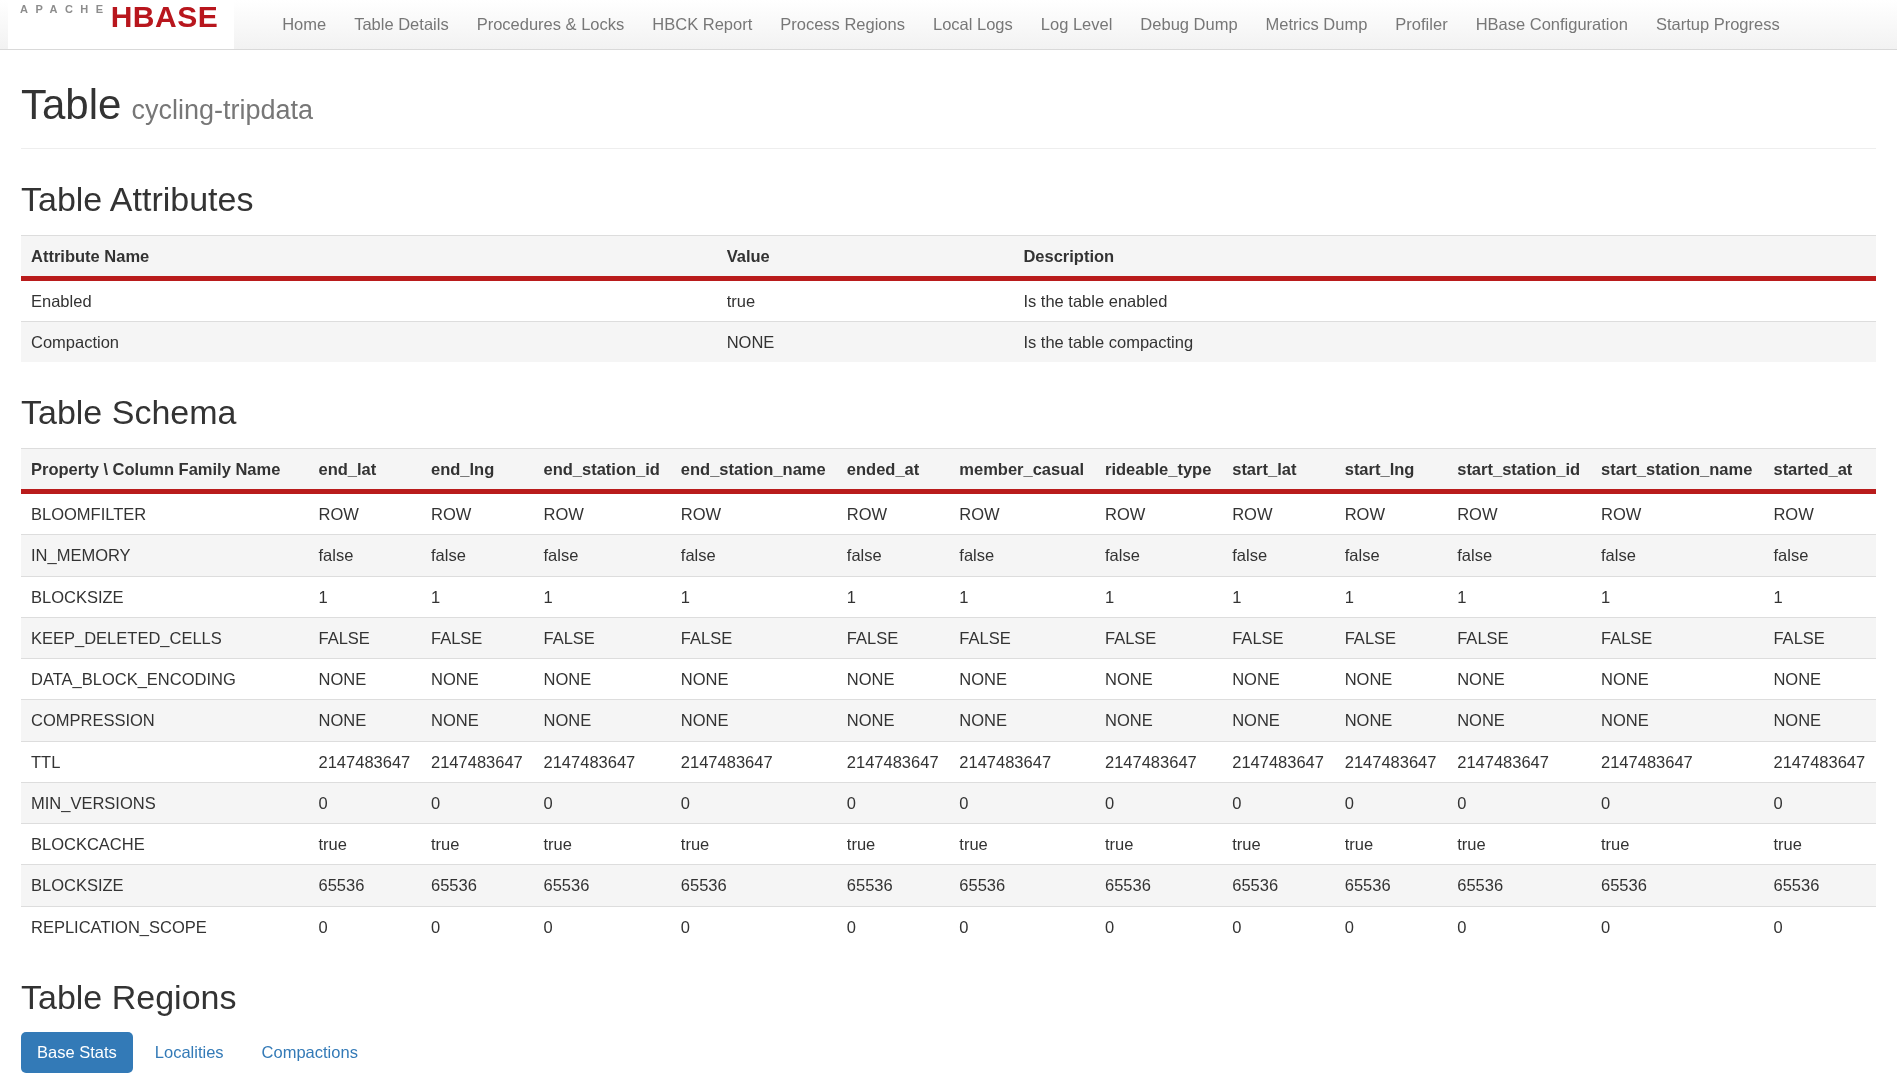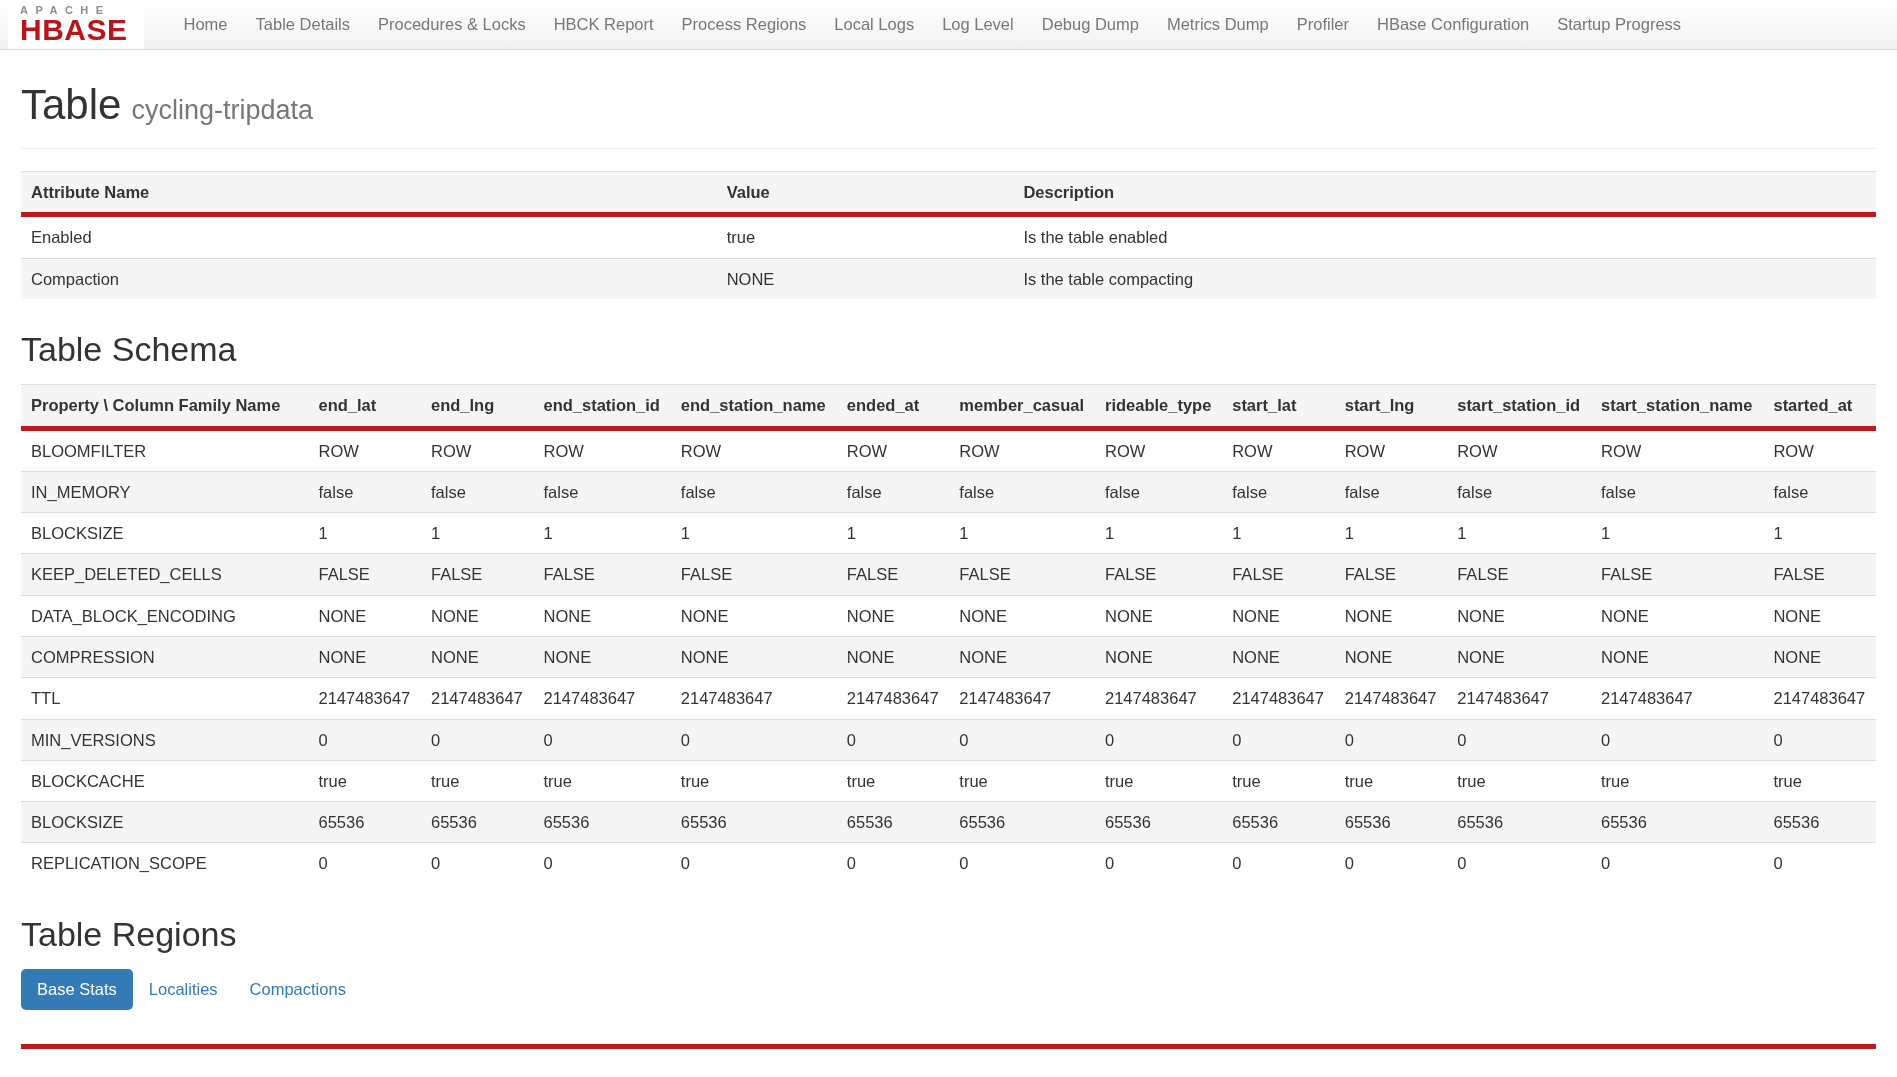--- a/index.html
+++ b/index.html
@@ -18,21 +18,21 @@
     height: 50px;
     background: linear-gradient(#ffffff, #f2f2f2);
     border-bottom: 1px solid #d9d9d9;
     display: flex;
     align-items: stretch;
     padding: 0 8px;
   }
   .brand {
     background: #fff;
     display: flex;
-    flex-direction: column;
+    flex-direction: row;
     justify-content: center;
     padding: 3px 16px 3px 12px;
     margin-right: 26px;
     text-decoration: none;
     cursor: pointer;
   }
   .brand-apache {
     font-size: 11px;
     font-weight: bold;
     letter-spacing: 7.5px;
@@ -44,21 +44,21 @@
     font-size: 30px;
     font-weight: 800;
     color: #b8161d;
     line-height: 0.95;
     letter-spacing: 0.5px;
     white-space: nowrap;
   }
   .nav {
     display: flex;
     list-style: none;
-    margin: 0; padding: 0;
+    margin: 8px; padding: 0;
     align-items: stretch;
   }
   .nav li { display: flex; }
   .nav a {
     display: flex;
     align-items: center;
     padding: 0 14px;
     color: #777;
     text-decoration: none;
     font-size: 16.5px;
@@ -130,20 +130,21 @@
   .regions th:nth-child(4)  { width: 8.3%; }
   .regions th:nth-child(5)  { width: 7.6%; }
   .regions th:nth-child(6)  { width: 8.2%; }
   .regions th:nth-child(7)  { width: 6%; }
   .regions th:nth-child(8)  { width: 5.2%; }
   .regions th:nth-child(9)  { width: 4.7%; }
 
   
   .pills {
     display: flex;
+    gap: 6px;
     list-style: none;
     margin: 0 0 18px 0;
     padding: 0;
   }
   .pills a {
     display: block;
     padding: 11px 16px;
     font-size: 16.5px;
     color: #337ab7;
     text-decoration: none;
@@ -204,20 +205,21 @@
 </nav>
 
 <div class="container">
 
   <div class="page-header">
     <h1>
       <span>Table</span><span class="subtitle">cycling-tripdata</span>
     </h1>
   </div>
 
+  <h2>Table Attributes</h2>
   <table class="tbl tbl-striped attrs">
     <thead>
         <tr id="attrs-head">
           <th>Attribute Name</th>
           <th>Value</th>
           <th>Description</th>
         </tr>
       </thead>
     <tbody id="attrs-body">
         <tr>

